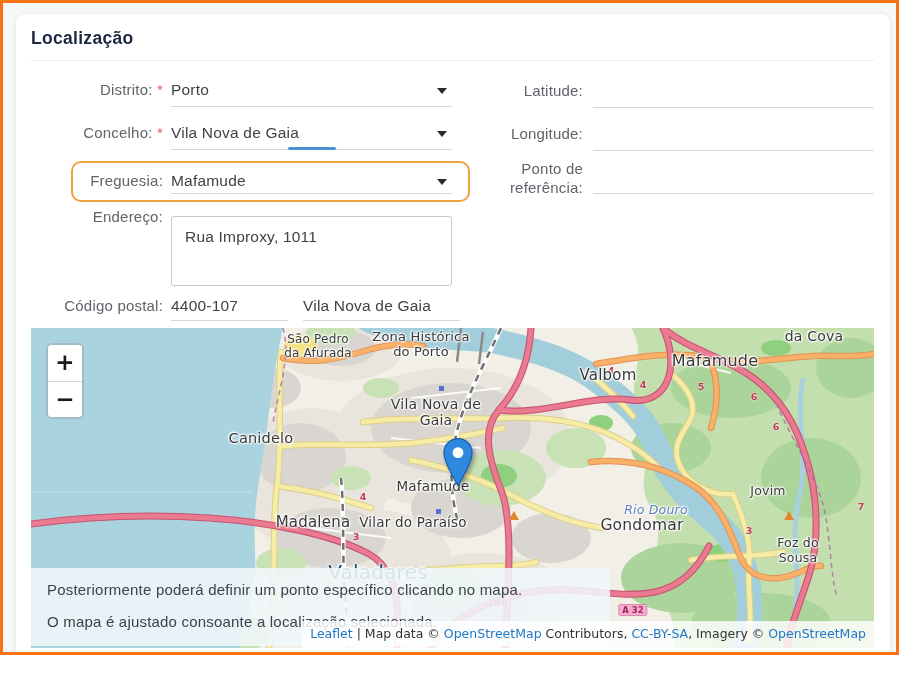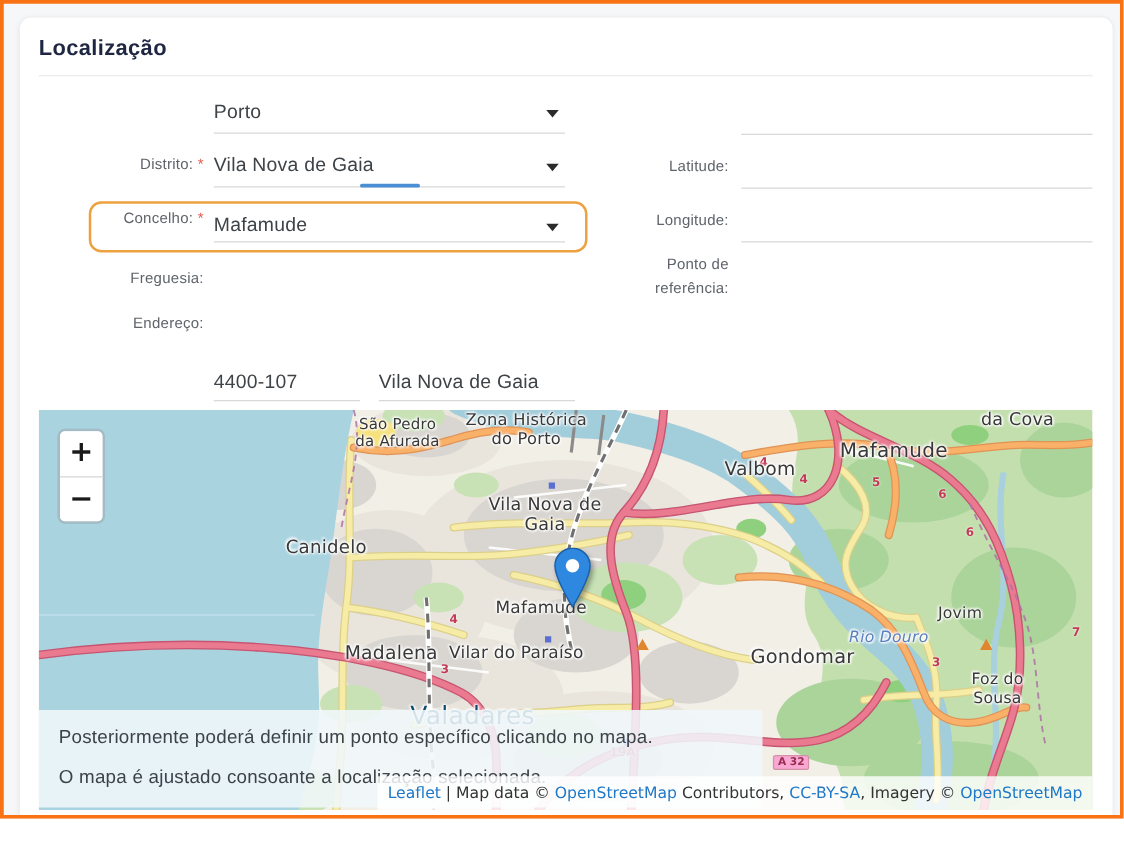--- a/index.html
+++ b/index.html
@@ -3,21 +3,21 @@
 <meta charset="utf-8">
 <style>
   html,body{margin:0;padding:0;background:#fff;}
   *{box-sizing:border-box;}
   body{font-family:"Liberation Sans",sans-serif;}
   .frame{position:relative;width:899px;height:655px;border:3px solid #f97316;background:#f6f7f9;overflow:hidden;}
   .card{position:absolute;left:12px;top:10px;width:876px;height:647px;background:#fff;border:1px solid #efefef;border-radius:10px;box-shadow:0 1px 4px rgba(30,40,60,.05);}
   .abs{position:absolute;}
   .title{left:28px;top:25px;font-size:17.5px;font-weight:600;color:#1e2642;letter-spacing:.3px;}
   .divider{left:28px;top:57px;width:843px;height:1px;background:#ececec;}
-  .lbl{color:#5f646a;font-size:12px;letter-spacing:.2px;margin-top:43px;}
+  .lbl{color:#5f646a;font-size:15px;letter-spacing:.2px;}
   .lbl-l{left:0;width:160px;text-align:right;}
   .lbl-r{left:430px;width:150px;text-align:right;white-space:pre-line;line-height:19px;}
   .req{color:#e05c51;}
   .val{color:#3e4347;font-size:15.5px;letter-spacing:.2px;}
   .underline{height:1px;background:#d8d8d8;}
   .caret{width:0;height:0;border-left:5px solid transparent;border-right:5px solid transparent;border-top:6px solid #2b2b2b;}
   .focusbar{left:285px;top:144px;width:48px;height:3px;background:#4a8fd3;border-radius:2px;}
   .ring{left:68px;top:158px;width:399px;height:41px;border:2px solid #eda13f;border-radius:10px;}
   .textarea{left:168px;top:213px;width:281px;height:70px;border:1px solid #c8c8c8;border-radius:3px;padding:11px 13px;background:#fff;}
   
@@ -58,20 +58,21 @@
   <div class="abs underline" style="left:168px;top:146px;width:281px"></div>
   <div class="abs focusbar"></div>
 
   <div class="abs ring"></div>
   <div class="abs lbl lbl-l" style="top:169px">Freguesia:</div>
   <div class="abs val" style="left:168px;top:169px">Mafamude</div>
   <div class="abs caret" style="left:434px;top:176px"></div>
   <div class="abs underline" style="left:168px;top:190px;width:281px"></div>
 
   <div class="abs lbl lbl-l" style="top:205px">Endereço:</div>
+  <div class="abs textarea val">Rua Improxy, 1011</div>
 
   <div class="abs lbl lbl-l" style="top:294px">Código postal:</div>
   <div class="abs val" style="left:168px;top:294px">4400-107</div>
   <div class="abs underline" style="left:168px;top:317px;width:117px"></div>
   <div class="abs val" style="left:300px;top:294px">Vila Nova de Gaia</div>
   <div class="abs underline" style="left:300px;top:317px;width:157px"></div>
 
   <div class="abs lbl lbl-r" style="top:78px">Latitude:</div>
   <div class="abs val" style="left:590px;top:78px;width:281px"></div>
   <div class="abs underline" style="left:590px;top:104px;width:281px"></div>
@@ -229,21 +230,21 @@
     <span class="mlabel" style="left:783px;top:8px;font-size:14px">da Cova</span>
     <span class="mlabel" style="left:684px;top:32px;font-size:16px">Mafamude</span>
     <span class="mlabel" style="left:577px;top:47px;font-size:15px">Valbom</span>
     <span class="mlabel" style="left:405px;top:84px;font-size:14px">Vila Nova de
 Gaia</span>
     <span class="mlabel" style="left:230px;top:110px;font-size:14.5px">Canidelo</span>
     <span class="mlabel" style="left:402px;top:158px;font-size:13.5px">Mafamude</span>
     <span class="mlabel" style="left:282px;top:194px;font-size:15px">Madalena</span>
     <span class="mlabel" style="left:382px;top:194px;font-size:13.5px">Vilar do Paraíso</span>
     <span class="mlabel" style="left:737px;top:162px;font-size:12.5px">Jovim</span>
-    <span class="mlabel" style="left:680px;top:181px;font-size:12.5px;font-style:italic;color:#5a7fc0">Rio Douro</span>
+    <span class="mlabel" style="left:625px;top:181px;font-size:12.5px;font-style:italic;color:#5a7fc0">Rio Douro</span>
     <span class="mlabel" style="left:611px;top:197px;font-size:15.5px">Gondomar</span>
     <span class="mlabel" style="left:767px;top:222px;font-size:12.5px">Foz do Sousa</span>
     <span class="mlabel" style="left:347px;top:244px;font-size:20px;color:#0c4a6e">Valadares</span>
 
     <span class="shield" style="left:580px;top:42px">4</span>
     <span class="shield" style="left:612px;top:56px">4</span>
     <span class="shield" style="left:332px;top:168px">4</span>
     <span class="shield" style="left:670px;top:58px">5</span>
     <span class="shield" style="left:723px;top:68px">6</span>
     <span class="shield" style="left:745px;top:98px">6</span>

